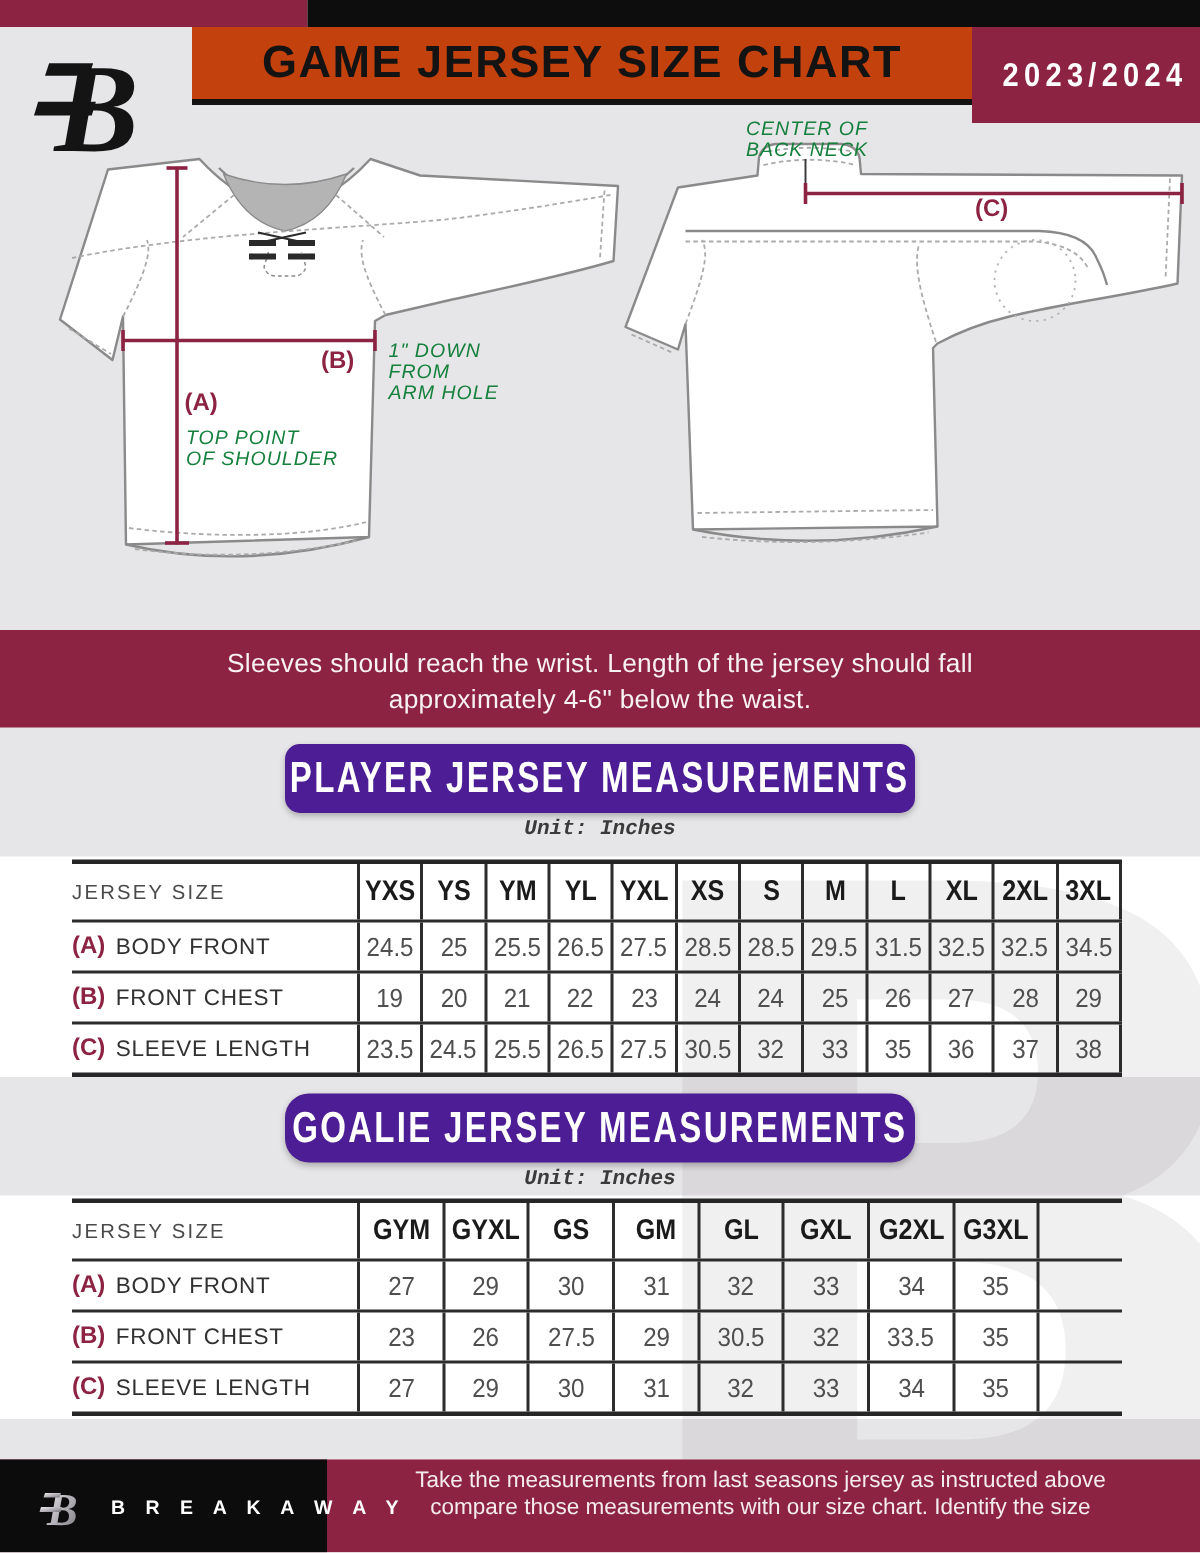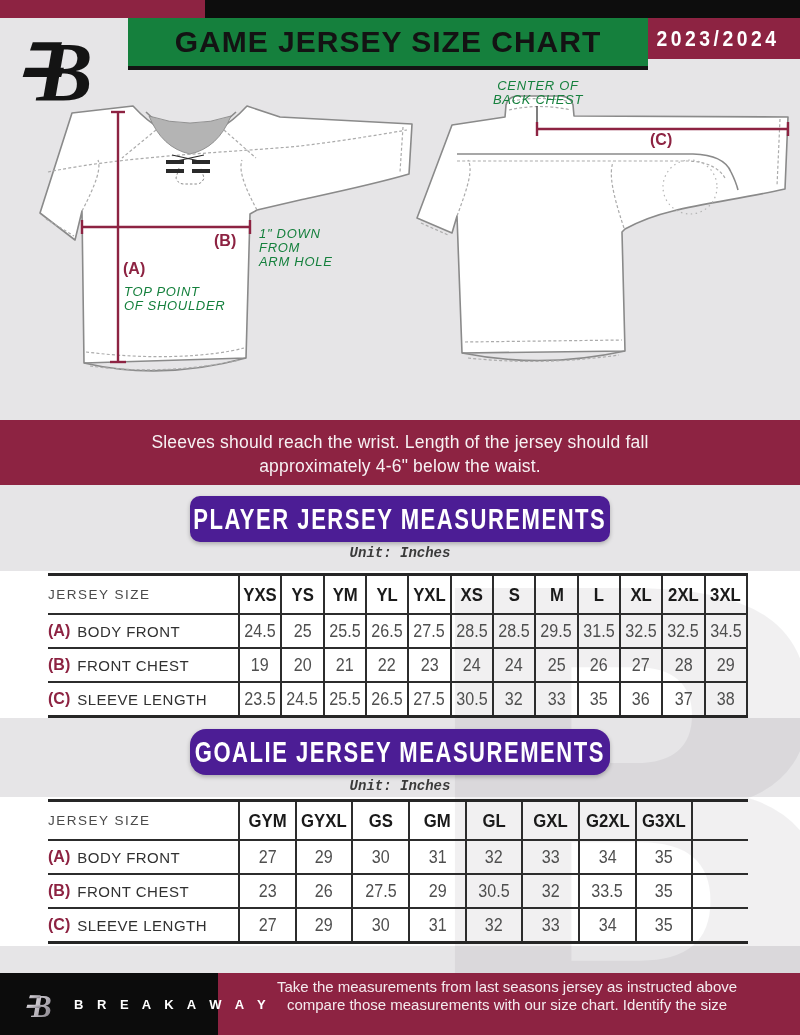--- a/index.html
+++ b/index.html
@@ -1,25 +1,25 @@
 <!DOCTYPE html>
 <html><head>
 <meta charset="utf-8">
 <style>
   html,body{margin:0;padding:0;background:#fff;}
   .page{position:relative;width:800px;height:1035px;overflow:hidden;background:#e6e5e7;
         font-family:"Liberation Sans",sans-serif;}
   
   .hdr-strip-maroon{position:absolute;left:0;top:0;width:205px;height:18px;background:#8d2342;}
   .hdr-strip-black{position:absolute;left:205px;top:0;width:595px;height:18px;background:#0d0d0d;}
-  .title-box{position:absolute;left:128px;top:18px;width:520px;height:48px;background:#15803d;
+  .title-box{position:absolute;left:128px;top:18px;width:520px;height:48px;background:#c2410c;
              border-bottom:4px solid #131313;display:flex;align-items:center;justify-content:center;box-sizing:content-box;}
   .title-text{font-size:30px;font-weight:bold;color:#131313;letter-spacing:1px;white-space:nowrap;}
-  .year-box{position:absolute;left:648px;top:18px;width:152px;height:41px;background:#8d2342;
-            display:flex;align-items:center;justify-content:flex-start;}
+  .year-box{position:absolute;left:648px;top:18px;width:152px;height:64px;background:#8d2342;
+            display:flex;align-items:center;justify-content:flex-end;}
   .year-text{font-size:22px;font-weight:bold;color:#ffffff;letter-spacing:4px;transform:scaleX(0.88);white-space:nowrap;}
   .logo-hdr{position:absolute;left:20px;top:22px;width:86px;height:88px;z-index:2;}
   
   .fig{position:absolute;left:0;top:70px;width:800px;height:352px;z-index:2;}
   .anno{position:absolute;font-style:italic;color:#15803d;font-size:13px;line-height:14px;
         letter-spacing:0.7px;z-index:3;white-space:pre;}
   .anno-key{position:absolute;font-weight:bold;color:#8d2342;font-size:16px;z-index:3;}
   #anno-back{left:468px;top:79px;width:140px;text-align:center;}
   #key-c{left:650px;top:131px;}
   #key-b{left:214px;top:232px;}
@@ -146,21 +146,21 @@
       <path d="M82,157 H250"></path>
       <path d="M82,150 V164"></path>
         <path d="M250,150 V164"></path>
       <path d="M537,59 H788"></path>
       <path d="M537,52 V66"></path>
         <path d="M788,52 V66"></path>
     </g>
     <path d="M537,36 V52" stroke="#3a3a3a" stroke-width="1.3"></path>
   </svg>
 
-  <div class="anno" id="anno-back"><span>CENTER OF</span><br><span>BACK CHEST</span></div>
+  <div class="anno" id="anno-back"><span>CENTER OF</span><br><span>BACK NECK</span></div>
   <div class="anno-key" id="key-c">(C)</div>
   <div class="anno-key" id="key-b">(B)</div>
   <div class="anno" id="anno-b"><span>1" DOWN</span><br><span>FROM</span><br><span>ARM HOLE</span></div>
   <div class="anno-key" id="key-a">(A)</div>
   <div class="anno" id="anno-a"><span>TOP POINT</span><br><span>OF SHOULDER</span></div>
 
   <div class="notice">
     <div>Sleeves should reach the wrist. Length of the jersey should fall</div>
     <div>approximately 4-6" below the waist.</div>
   </div>

